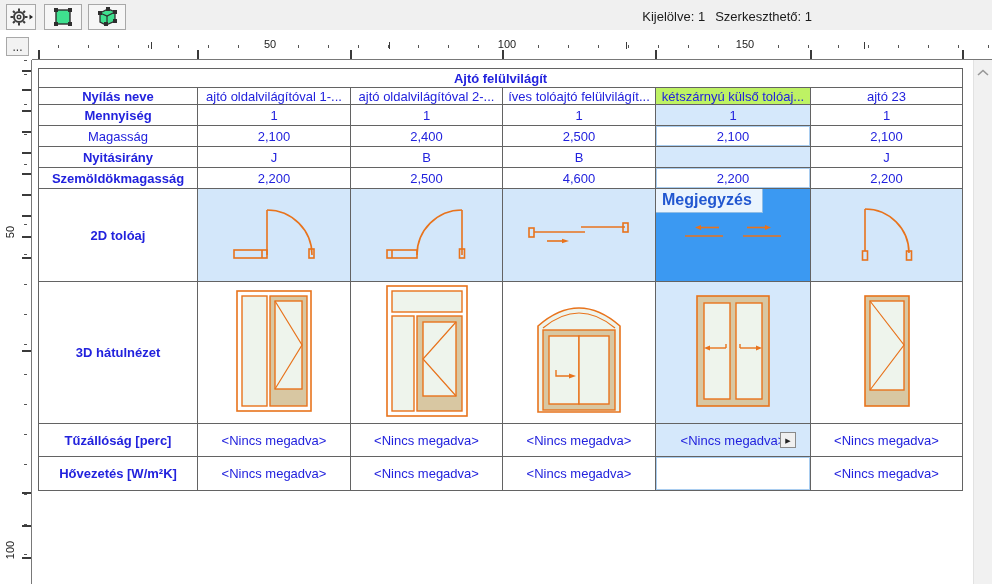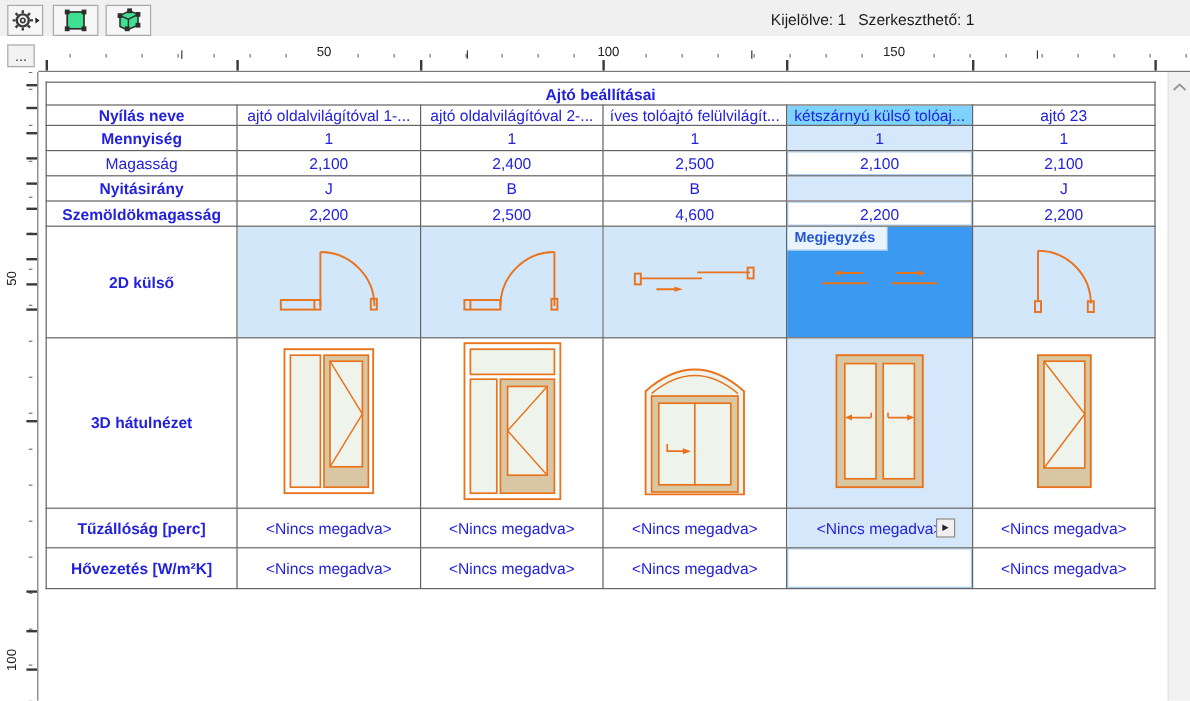--- a/index.html
+++ b/index.html
@@ -42,27 +42,27 @@
   .vscroll svg{display:block;margin:8px auto 0}
 
   
   table.sched{position:absolute;left:38px;top:68px;border-collapse:collapse;table-layout:fixed;background:#fff}
   table.sched td{border:1px solid #636363;font-size:13px;color:#2222dd;text-align:center;
     vertical-align:middle;padding:0;overflow:hidden;white-space:nowrap}
   td.ttl{font-weight:bold}
   td.lb{text-align:left;font-weight:bold;padding-left:6px}
   td.ln{text-align:right;padding-right:38px}
   td.sel{background:#d5e8fb}
-  td.lsel{background:#7dd3fc;text-align:left;padding-left:4px}
+  td.lsel{background:#bef264;text-align:left;padding-left:4px}
   td.edit{background:#fff;color:#000;text-align:left;padding-left:5px;box-shadow:inset 0 0 0 1px #a9cdf0}
   td.sym{background:#d3e7fa}
   td.symw{background:#fff}
   td.selcell{background:#3b99f2;position:relative}
   td.rel{position:relative}
-  .note{position:absolute;left:0;top:0;background:#eaf4fe;color:#2257d0;font-weight:bold;font-size:12px;
+  .note{position:absolute;left:0;top:0;background:#eaf4fe;color:#2257d0;font-weight:bold;font-size:16px;
     padding:2px 10px 3px 6px;border-right:1px solid #8fbde6;border-bottom:1px solid #8fbde6}
   .dd{position:absolute;right:14px;top:50%;transform:translateY(-50%);width:16px;height:16px;
     background:#f0f0f0;border:1px solid #8a8a8a;font-size:7px;color:#222;line-height:13px;text-align:center;padding:0}
 
   .ol{fill:none;stroke:#e8731c;stroke-width:1.6}
   .oh{fill:#e8731c;stroke:none}
 </style>
 </head>
 <body>
 
@@ -156,21 +156,21 @@
       <col style="width:159px">
       <col style="width:153px">
       <col style="width:152px">
       <col style="width:153px">
       <col style="width:155px">
       <col style="width:152px">
     </colgroup>
 
   <tbody>
       <tr style="height:19px">
-    <td class="ttl" colspan="6">Ajtó beállításai</td>
+    <td class="ttl" colspan="6">Ajtó felülvilágít</td>
   </tr>
 
 
   <tr style="height:17px">
     <td class="lb">Nyílás neve</td>
     <td>ajtó oldalvilágítóval 1-...</td>
     <td>ajtó oldalvilágítóval 2-...</td>
     <td>íves tolóajtó felülvilágít...</td>
     <td class="lsel">kétszárnyú külső tolóaj...</td>
     <td>ajtó 23</td>
@@ -208,21 +208,21 @@
   <tr style="height:21px">
     <td class="lb">Szemöldökmagasság</td>
     <td>2,200</td>
     <td>2,500</td>
     <td>4,600</td>
     <td class="edit">2,200</td>
     <td>2,200</td>
   </tr>
 
   <tr style="height:93px">
-    <td class="lb">2D külső</td>
+    <td class="lb">2D tolóaj</td>
     <td class="sym">
       <svg width="120" height="70" viewBox="0 0 120 70">
         <rect x="20" y="51" width="33" height="8" class="ol"></rect>
         <line x1="48" y1="51" x2="48" y2="59" class="ol"></line>
         <line x1="53" y1="56" x2="53" y2="11" class="ol"></line>
         <path d="M 53 11 A 45 45 0 0 1 98 56" class="ol"></path>
         <rect x="95" y="50" width="5" height="9" class="ol"></rect>
       </svg>
     </td>
     <td class="sym">

